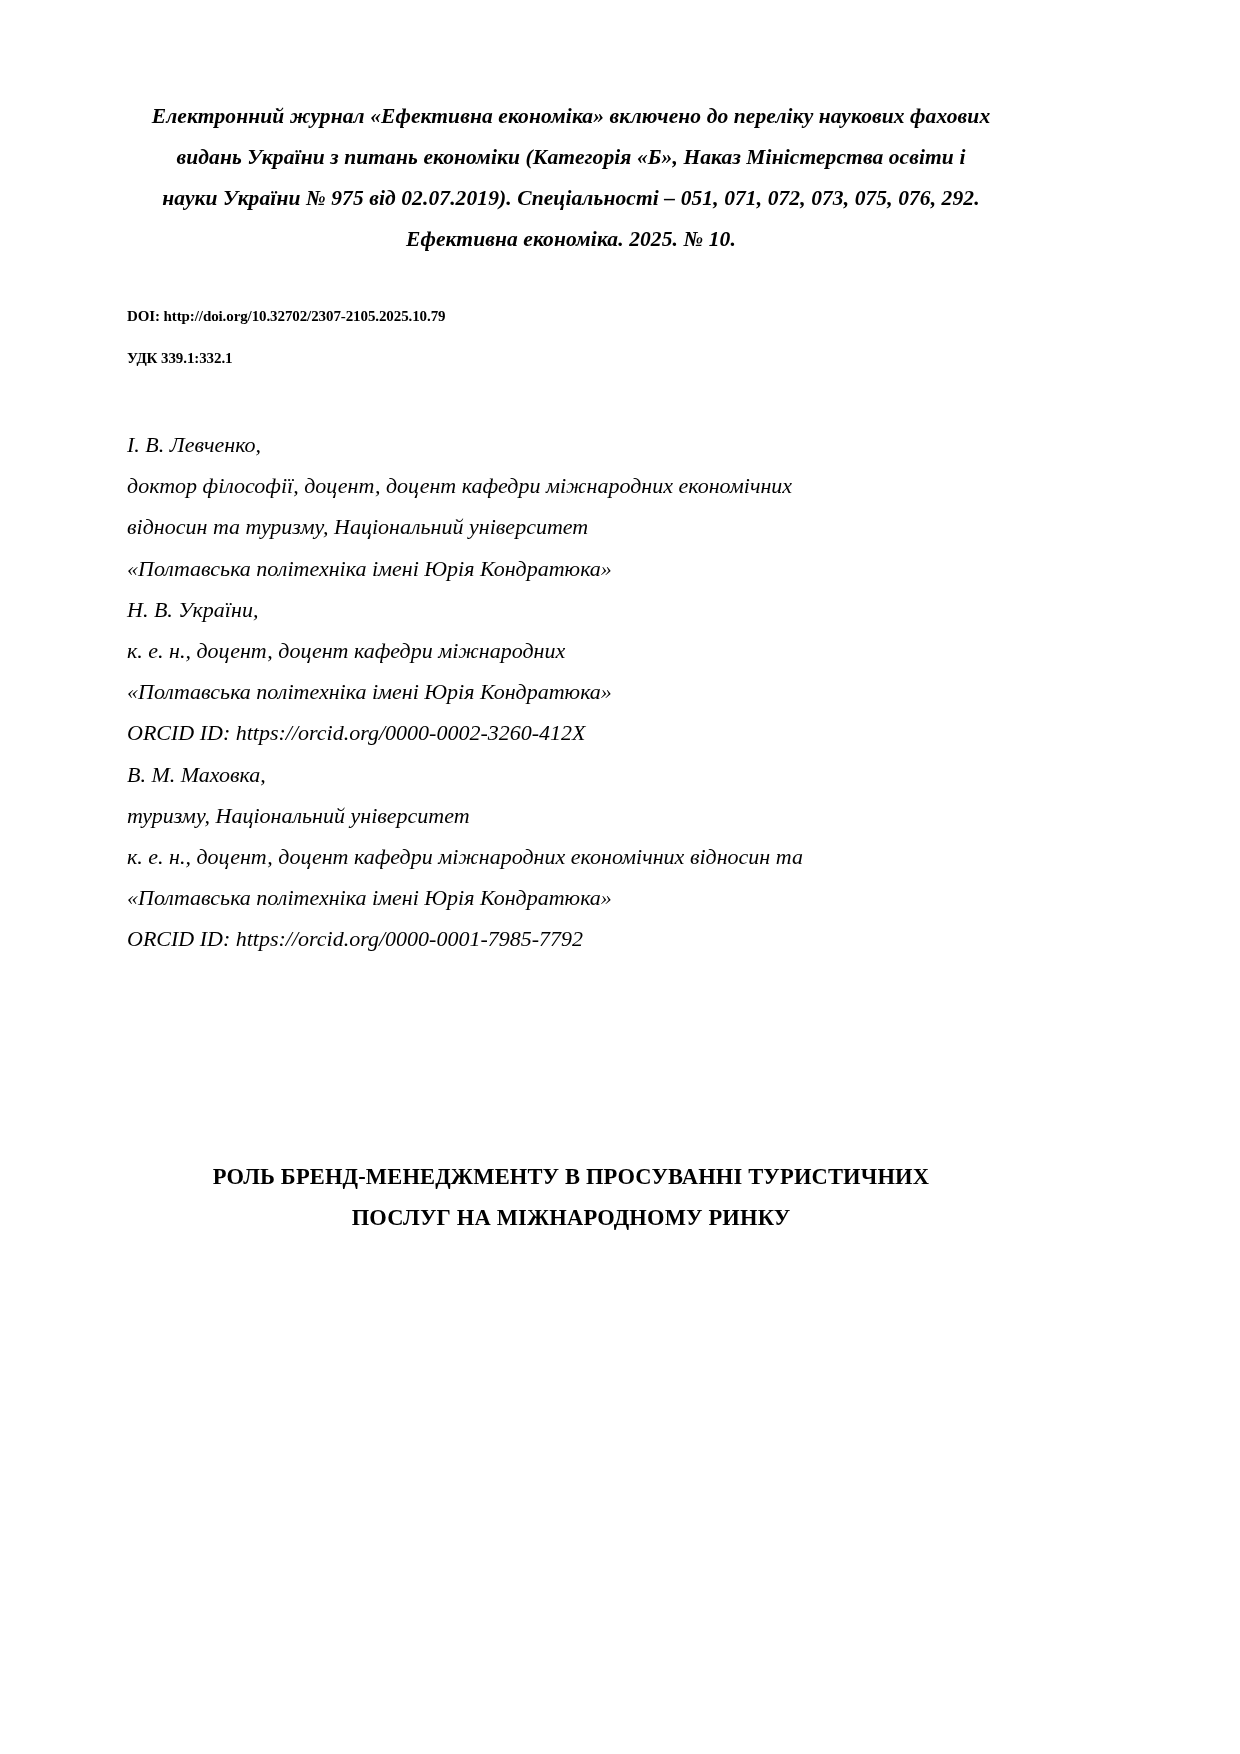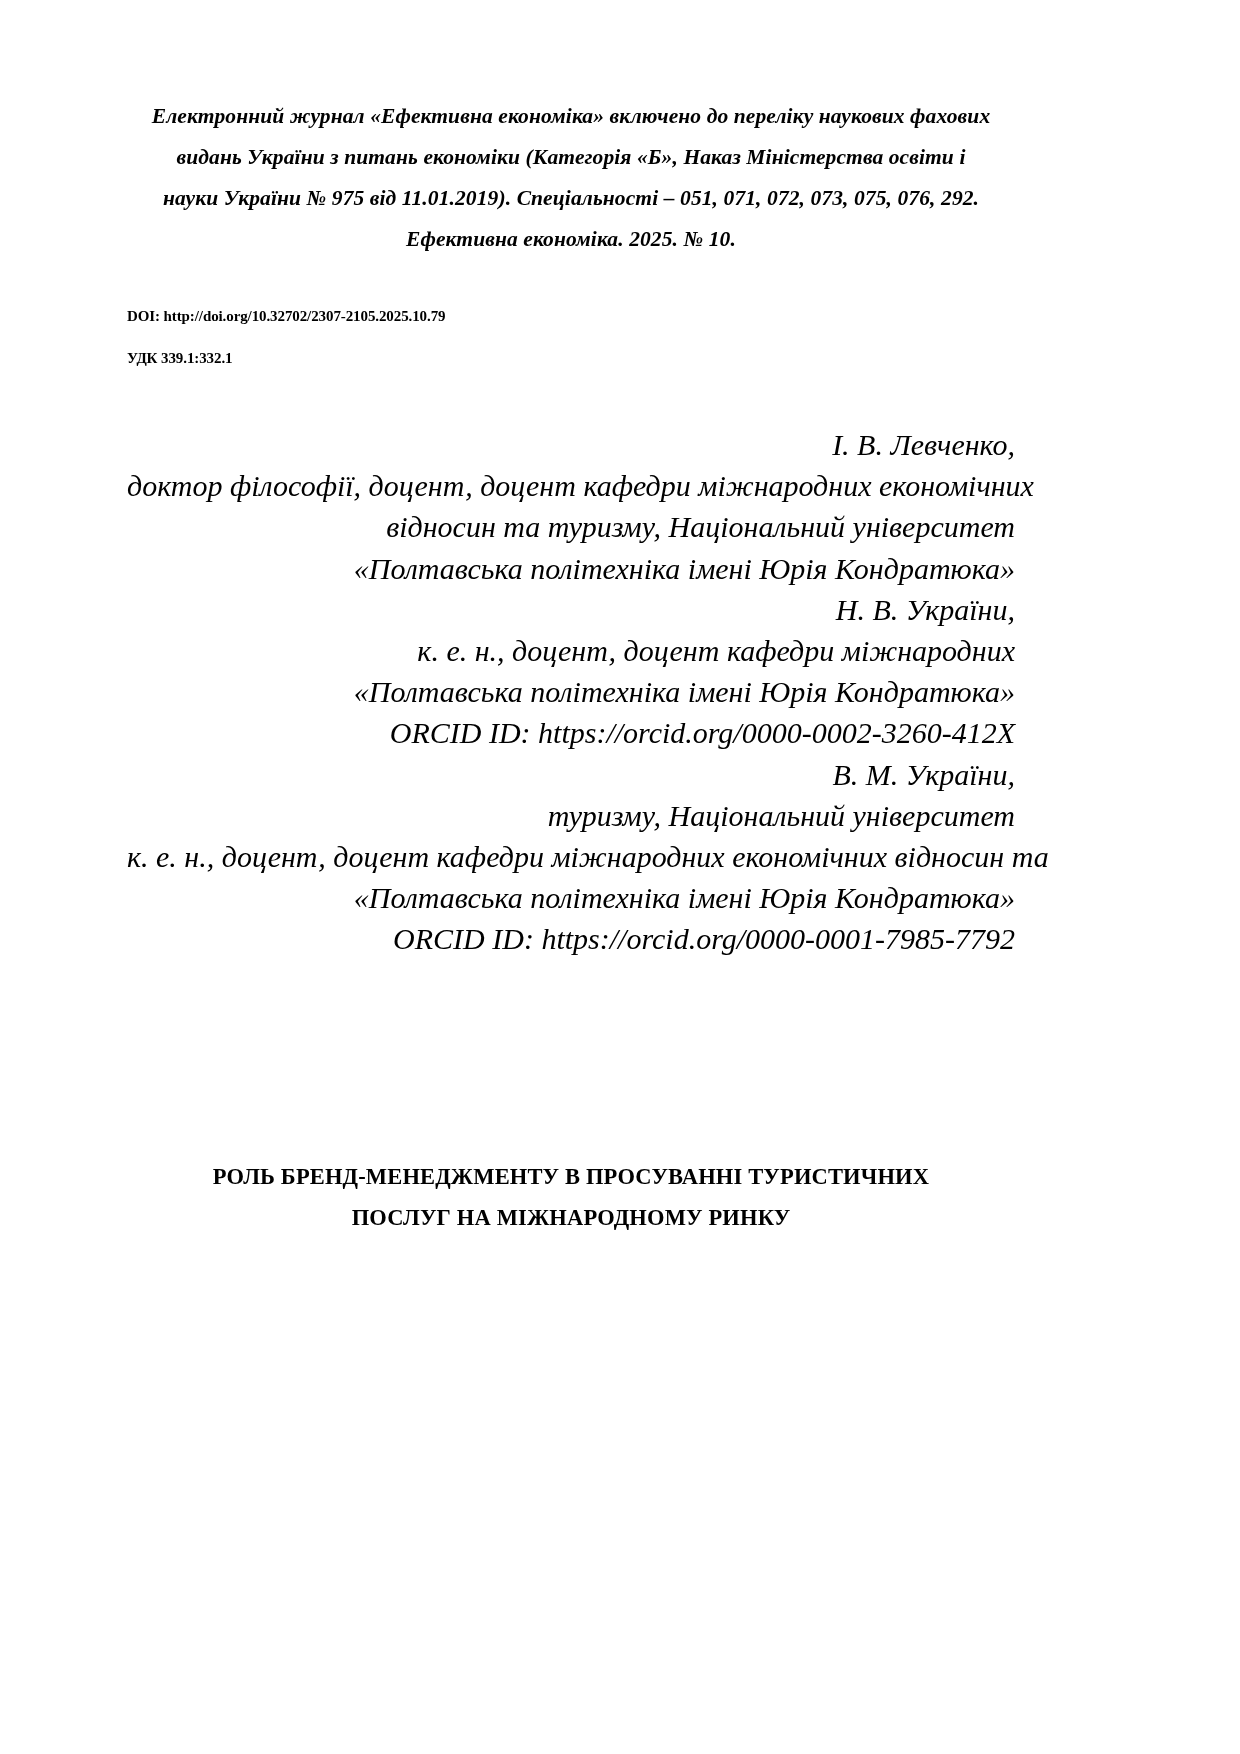--- a/index.html
+++ b/index.html
@@ -61,23 +61,23 @@
   }
   .ident-block .ident-line { display: block; }
 
   
   .authors {
     position: absolute;
     left: 127px;
     top: 424px;
     width: 888px;
     font-style: italic;
-    font-size: 30px;
+    font-size: 22px;
     line-height: 41.2px;
-    text-align: right;
+    text-align: left;
   }
   .author-block { display: block; }
   .author-line { display: block; white-space: nowrap; }
 
   
   .article-title {
     position: absolute;
     left: 127px;
     top: 1143px;
     width: 888px;
@@ -91,21 +91,21 @@
   .article-title .title-line { display: block; }
 </style>
 </head>
 <body>
 
 <div class="page">
 
   <div class="journal-header">
     <span class="hline">Електронний журнал «Ефективна економіка» включено до переліку наукових фахових</span>
     <span class="hline">видань України з питань економіки (Категорія «Б», Наказ Міністерства освіти і</span>
-    <span class="hline">науки України № 975 від 11.01.2019). Спеціальності – 051, 071, 072, 073, 075, 076, 292.</span>
+    <span class="hline">науки України № 975 від 02.07.2019). Спеціальності – 051, 071, 072, 073, 075, 076, 292.</span>
     <span class="hline-last">Ефективна економіка. 2025. № 10.</span>
   </div>
 
   <div class="ident-block">
     <span class="ident-line">DOI: http://doi.org/10.32702/2307-2105.2025.10.79</span>
     <span class="ident-line">УДК 339.1:332.1</span>
   </div>
 
   <div class="authors">
 
@@ -117,21 +117,21 @@
     </div>
 
     <div class="author-block">
       <span class="author-line">Н. В. України,</span>
       <span class="author-line">к. е. н., доцент, доцент кафедри міжнародних</span>
       <span class="author-line">«Полтавська політехніка імені Юрія Кондратюка»</span>
       <span class="author-line">ORCID ID: https://orcid.org/0000-0002-3260-412X</span>
     </div>
 
     <div class="author-block">
-      <span class="author-line">В. М. України,</span>
+      <span class="author-line">В. М. Маховка,</span>
       <span class="author-line">туризму, Національний університет</span>
       <span class="author-line">к. е. н., доцент, доцент кафедри міжнародних економічних відносин та</span>
       <span class="author-line">«Полтавська політехніка імені Юрія Кондратюка»</span>
       <span class="author-line">ORCID ID: https://orcid.org/0000-0001-7985-7792</span>
     </div>
 
   </div>
 
   <div class="article-title">
     <span class="title-line">РОЛЬ БРЕНД-МЕНЕДЖМЕНТУ В ПРОСУВАННІ ТУРИСТИЧНИХ</span>

